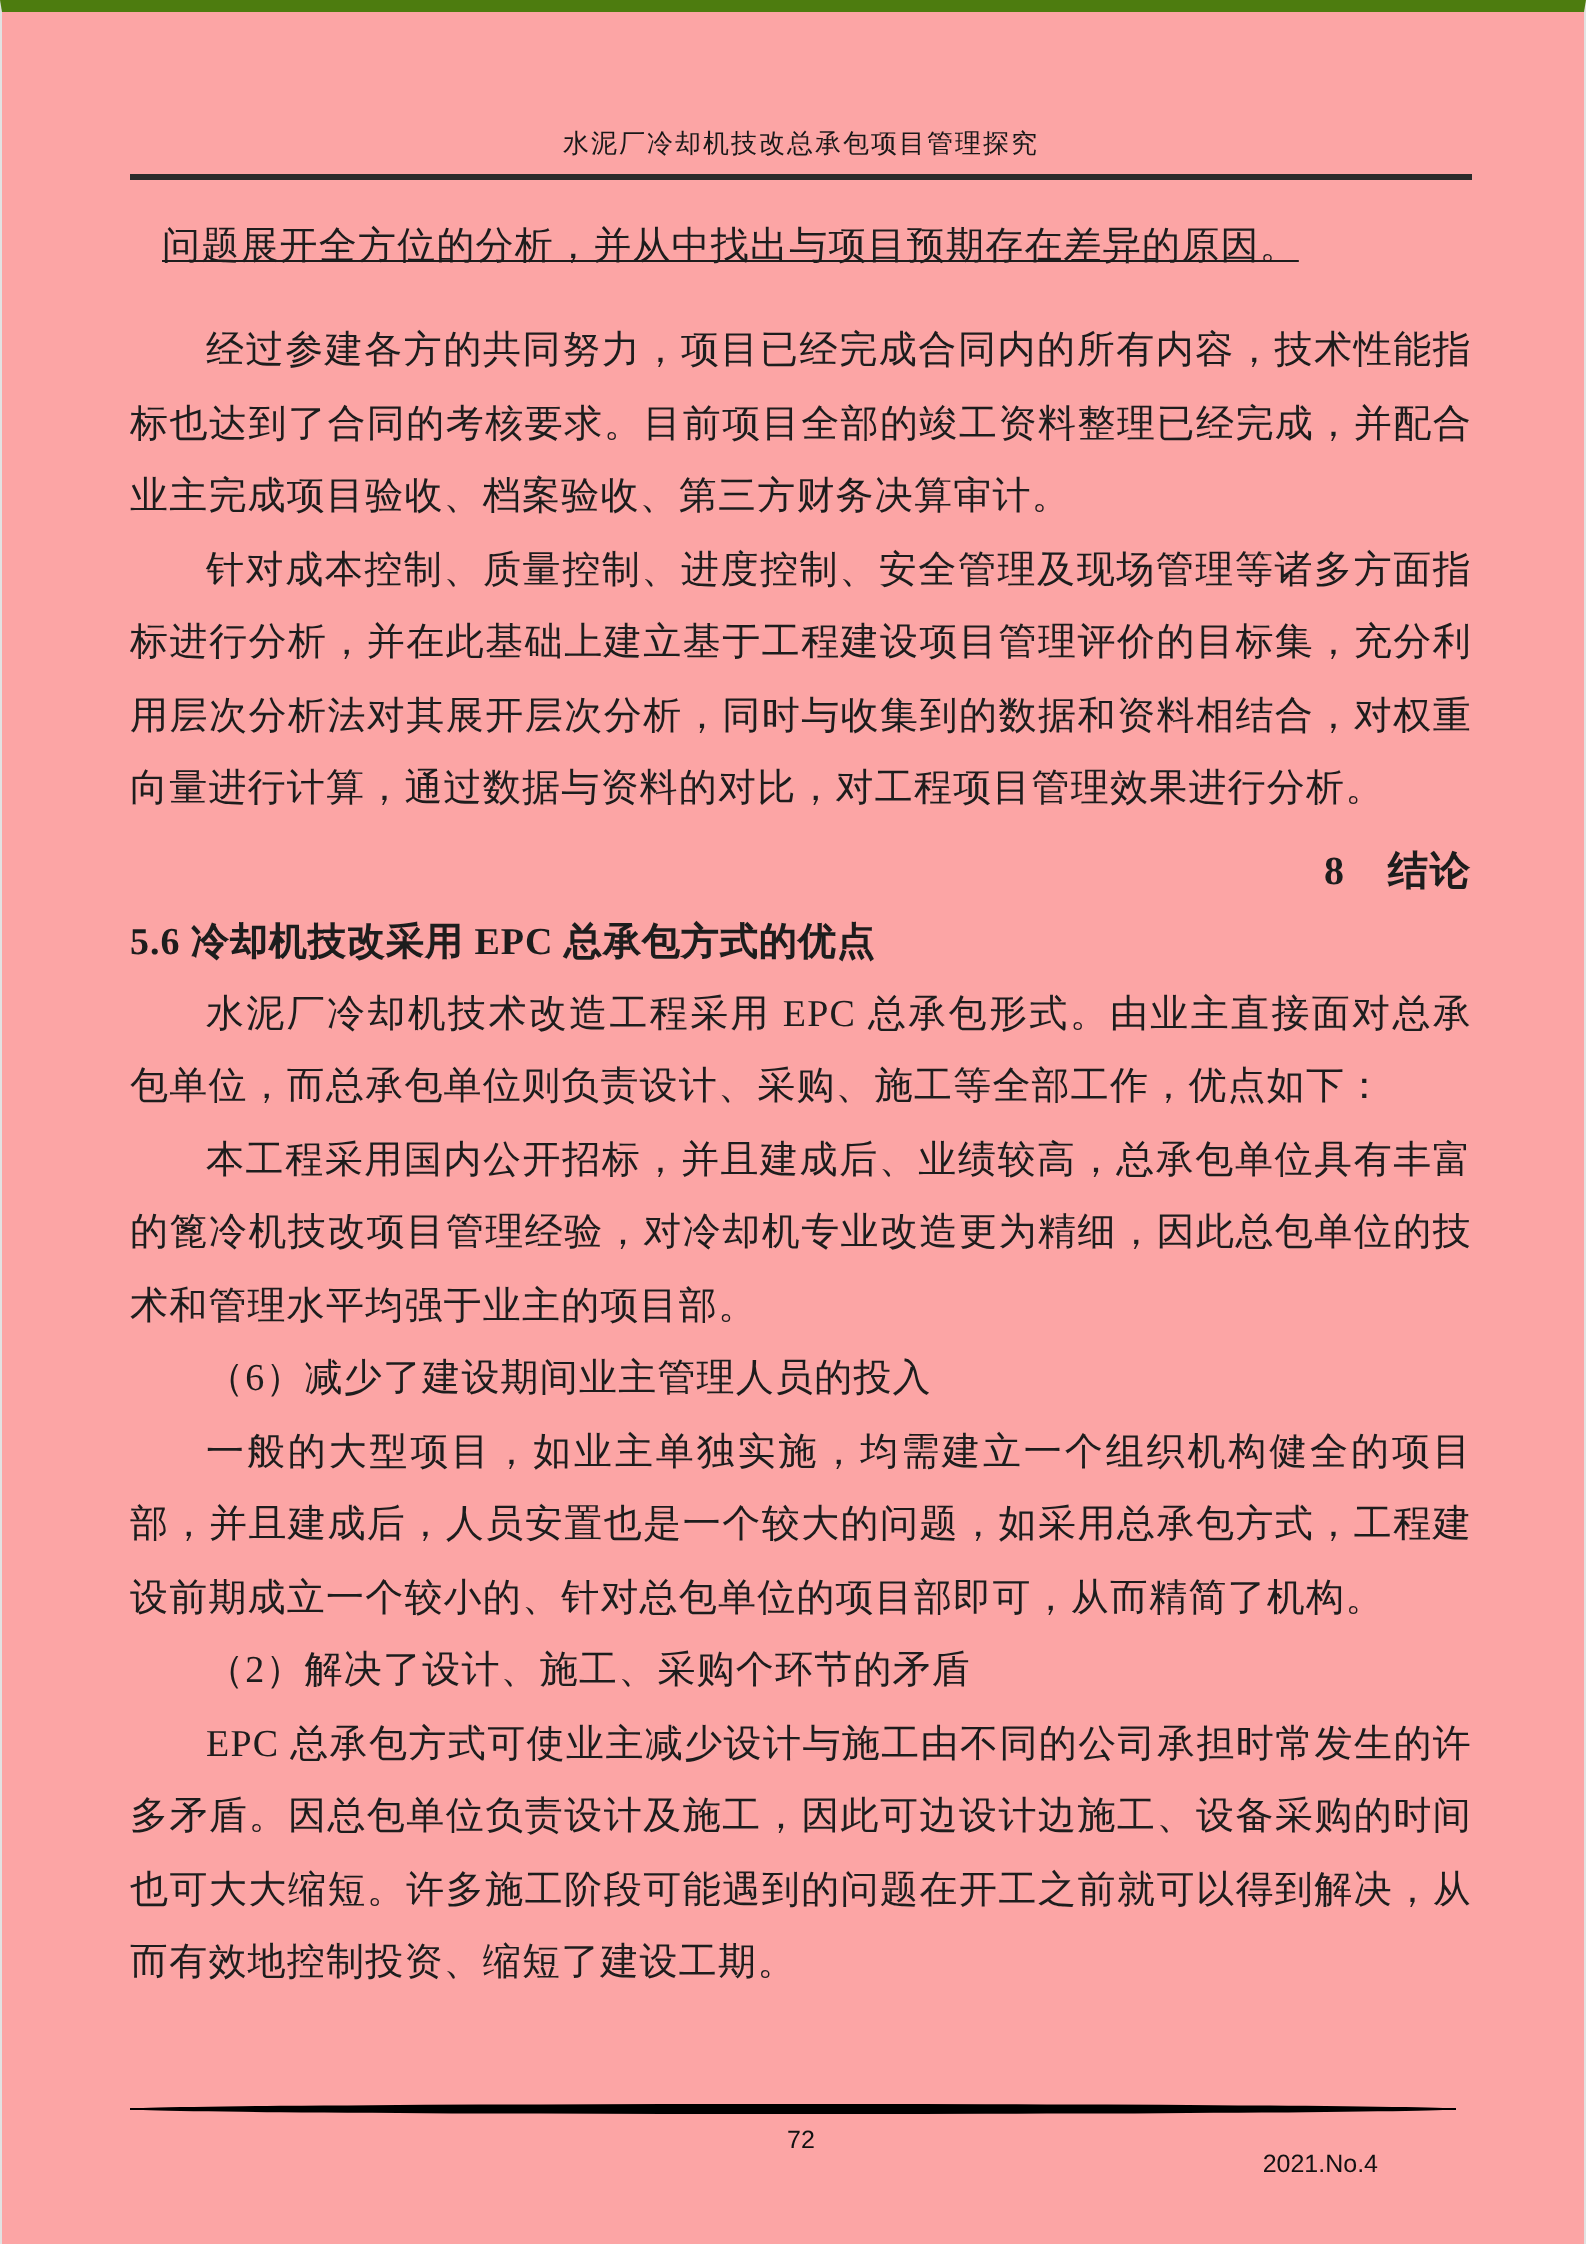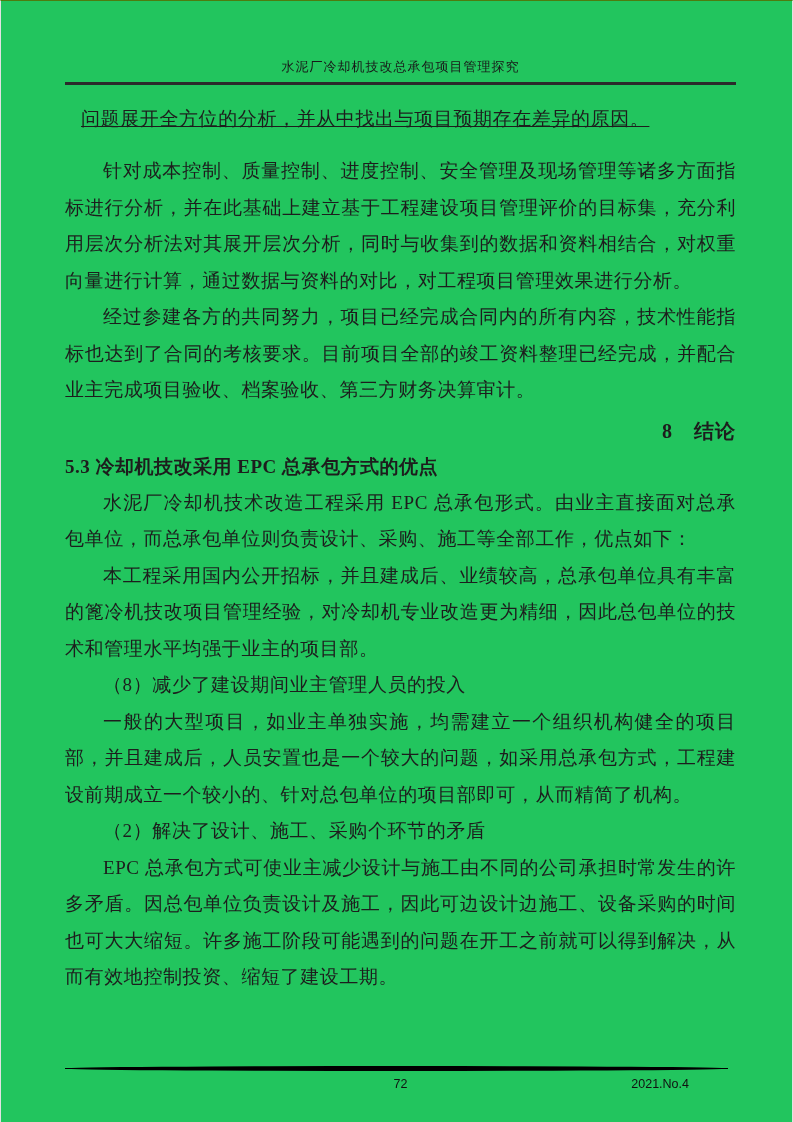--- a/index.html
+++ b/index.html
@@ -4,24 +4,24 @@
 <style>
   html, body {
     margin: 0;
     padding: 0;
     background: #ffffff;
   }
   .page {
     position: relative;
     width: 793px;
     height: 1122px;
-    background: #22c55e;
+    background: #fca5a5;
     overflow: hidden;
     box-sizing: border-box;
-    border-top: 1px solid #4d7c0f;
+    border-top: 6px solid #4d7c0f;
     border-left: 1px solid #e2e2e2;
     border-right: 1px solid #e2e2e2;
     font-family: "Liberation Serif", "DejaVu Serif", serif;
     color: #1d1d1d;
   }
   .content {
     padding: 0 56px 0 64px;
   }
   .running-title {
     margin-top: 57px;
@@ -60,21 +60,20 @@
     line-height: 36px;
     font-weight: bold;
     letter-spacing: 0.5px;
     text-align: left;
   }
   footer {
     position: absolute;
     left: 64px;
     right: 56px;
     top: 1046px;
-    margin-top: 19px;
   }
   .footer-rule {
     position: relative;
     height: 5px;
     width: 663px;
   }
   .footer-rule .base-line {
     position: absolute;
     top: 2px;
     left: 0;
@@ -98,42 +97,42 @@
     font-family: "Liberation Sans", "DejaVu Sans", sans-serif;
     font-size: 12.5px;
     color: #111;
   }
   .page-num {
     display: block;
     text-align: center;
   }
   .issue {
     position: absolute;
-    top: 0;
+    top: 12px;
     right: 47px;
   }
 </style>
 </head>
 <body>
 
 <div class="page">
   <div class="content">
     <header>
       <div class="running-title">水泥厂冷却机技改总承包项目管理探究</div>
       <div class="header-rule"></div>
     </header>
     <main>
       <p class="cont">问题展开全方位的分析，并从中找出与项目预期存在差异的原因。</p>
+      <p class="para">经过参建各方的共同努力，项目已经完成合同内的所有内容，技术性能指标也达到了合同的考核要求。目前项目全部的竣工资料整理已经完成，并配合业主完成项目验收、档案验收、第三方财务决算审计。</p>
       <p class="para">针对成本控制、质量控制、进度控制、安全管理及现场管理等诸多方面指标进行分析，并在此基础上建立基于工程建设项目管理评价的目标集，充分利用层次分析法对其展开层次分析，同时与收集到的数据和资料相结合，对权重向量进行计算，通过数据与资料的对比，对工程项目管理效果进行分析。</p>
-      <p class="para">经过参建各方的共同努力，项目已经完成合同内的所有内容，技术性能指标也达到了合同的考核要求。目前项目全部的竣工资料整理已经完成，并配合业主完成项目验收、档案验收、第三方财务决算审计。</p>
       <div class="h-sec">8　结论</div>
-      <div class="h-sub">5.3 冷却机技改采用 EPC 总承包方式的优点</div>
+      <div class="h-sub">5.6 冷却机技改采用 EPC 总承包方式的优点</div>
       <p class="para">水泥厂冷却机技术改造工程采用 EPC 总承包形式。由业主直接面对总承包单位，而总承包单位则负责设计、采购、施工等全部工作，优点如下：</p>
       <p class="para">本工程采用国内公开招标，并且建成后、业绩较高，总承包单位具有丰富的篦冷机技改项目管理经验，对冷却机专业改造更为精细，因此总包单位的技术和管理水平均强于业主的项目部。</p>
-      <p class="point">（8）减少了建设期间业主管理人员的投入</p>
+      <p class="point">（6）减少了建设期间业主管理人员的投入</p>
       <p class="para">一般的大型项目，如业主单独实施，均需建立一个组织机构健全的项目部，并且建成后，人员安置也是一个较大的问题，如采用总承包方式，工程建设前期成立一个较小的、针对总包单位的项目部即可，从而精简了机构。</p>
       <p class="point">（2）解决了设计、施工、采购个环节的矛盾</p>
       <p class="para">EPC 总承包方式可使业主减少设计与施工由不同的公司承担时常发生的许多矛盾。因总包单位负责设计及施工，因此可边设计边施工、设备采购的时间也可大大缩短。许多施工阶段可能遇到的问题在开工之前就可以得到解决，从而有效地控制投资、缩短了建设工期。</p>
     </main>
   </div>
   <footer>
     <div class="footer-rule">
       <div class="base-line"></div>
       <div class="lens"></div>
     </div>

